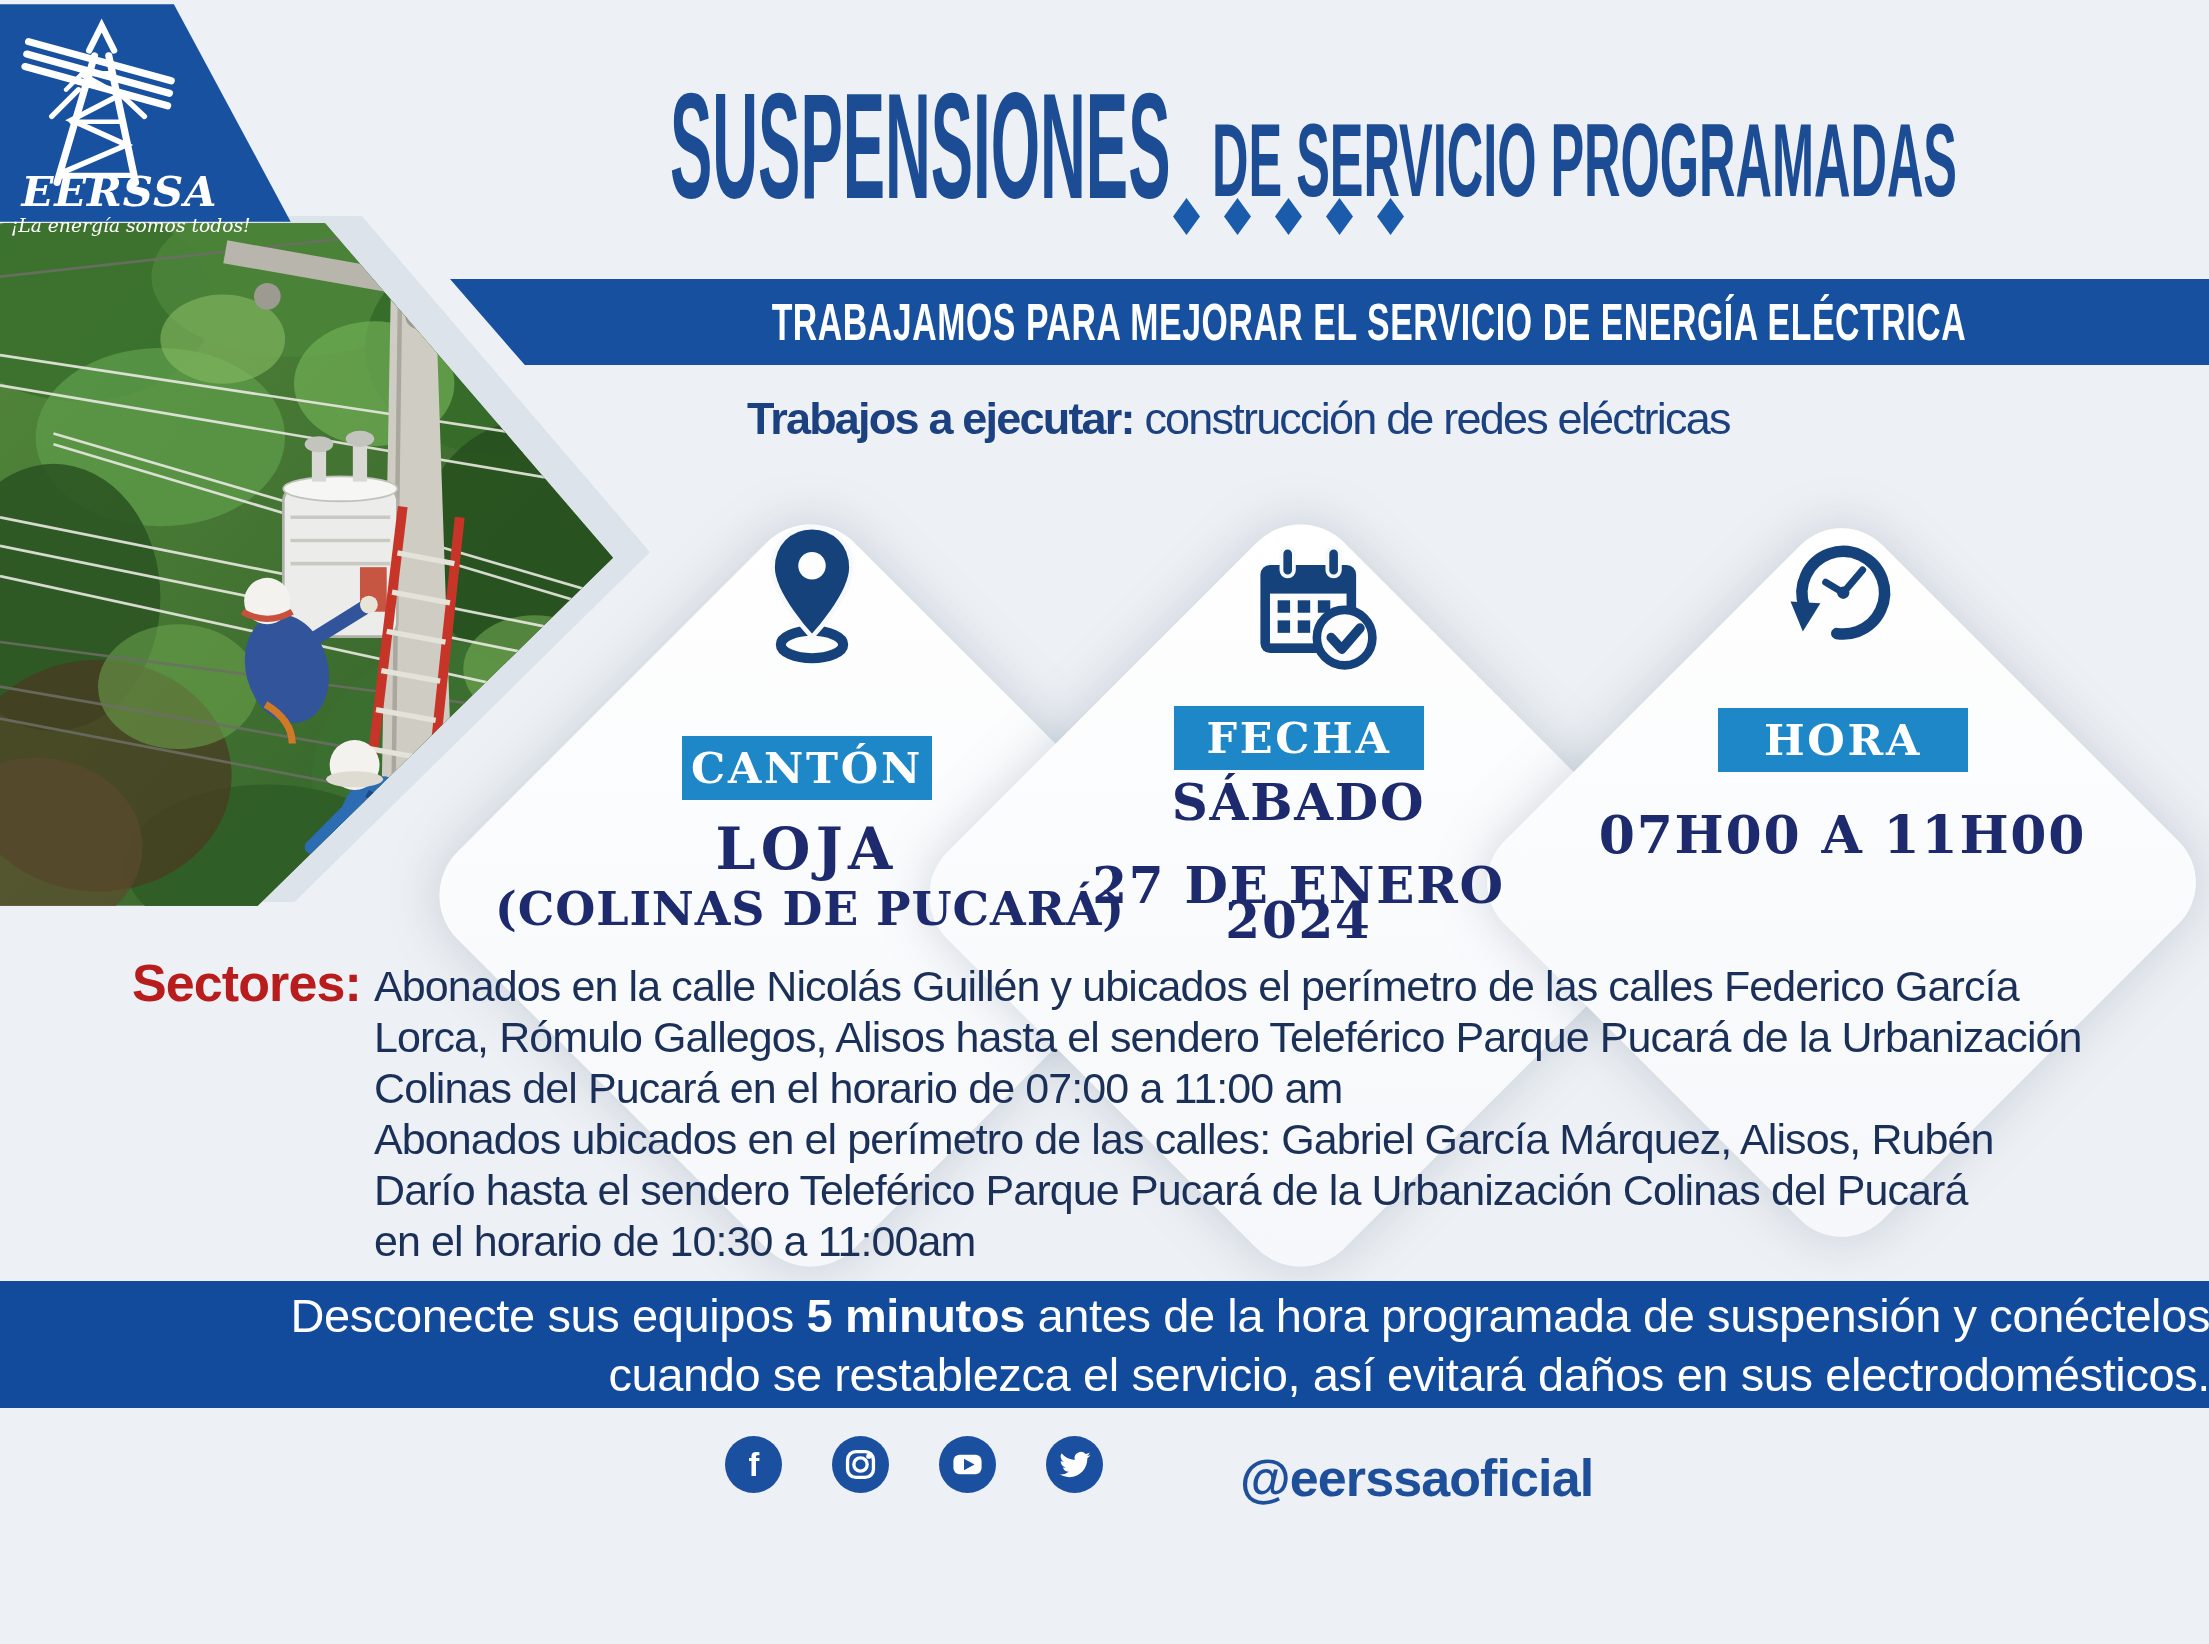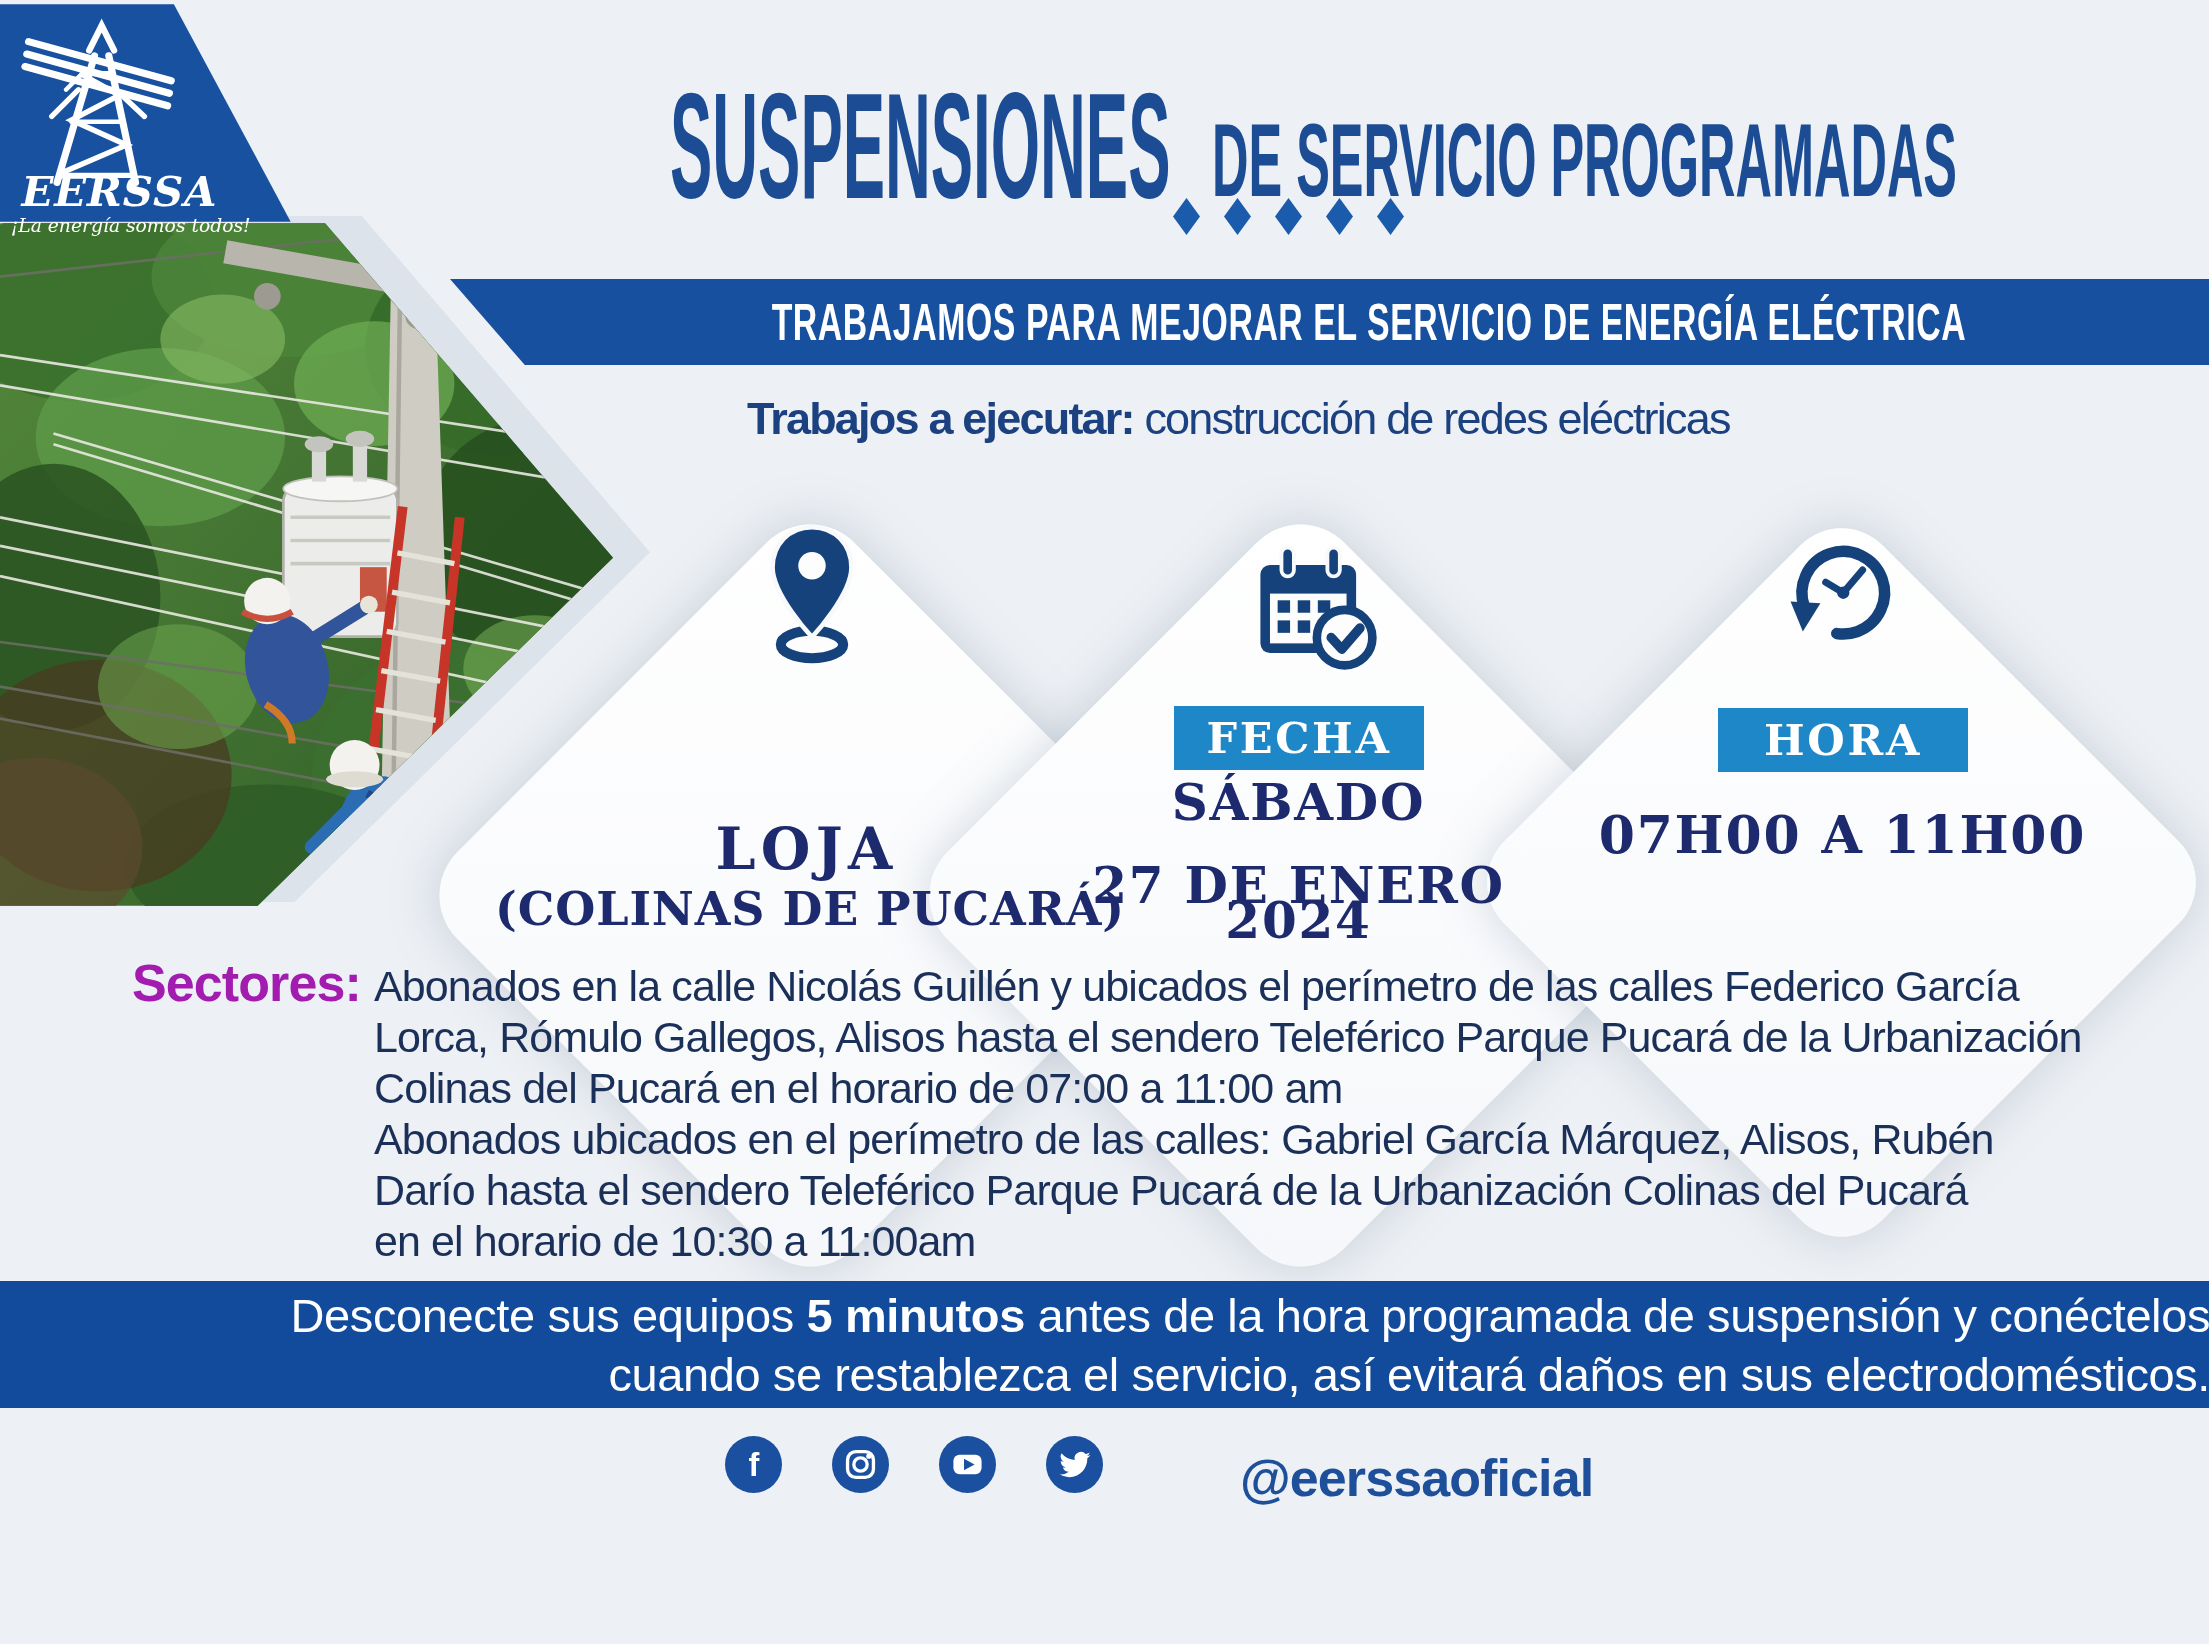--- a/index.html
+++ b/index.html
@@ -42,21 +42,21 @@
 
   .card-icon{position:absolute;z-index:5;}
   .chip{position:absolute;width:250px;height:64px;background:#1e87c7;z-index:5;
     color:#ffffff;font-family:"DejaVu Serif",serif;font-weight:bold;font-size:43px;
     text-align:center;line-height:64px;letter-spacing:2.7px;}
   .val{position:absolute;z-index:5;font-family:"DejaVu Serif",serif;font-weight:bold;
     color:#1d2b6e;text-align:center;white-space:nowrap;}
 
   
   .sectors-label{position:absolute;left:132px;top:953px;font-size:52px;font-weight:bold;
-    letter-spacing:-0.9px;color:#a21caf;z-index:5;}
+    letter-spacing:-0.9px;color:#b91c1c;z-index:5;}
   .sectors-text{position:absolute;left:374px;top:961px;width:1836px;font-size:43px;
     line-height:51px;letter-spacing:-0.9px;color:#1b3059;white-space:pre-line;z-index:5;}
 
   
   .notice{position:absolute;left:0;top:1281px;width:2210px;height:127px;background:#124a9c;z-index:5;
     color:#ffffff;text-align:right;font-size:47px;line-height:59px;padding-top:5.3px;box-sizing:border-box;letter-spacing:-0.4px;}
   .notice b{font-weight:bold;}
 
   
   .social-row{position:absolute;left:725px;top:1436px;display:flex;gap:50px;z-index:5;}
@@ -223,20 +223,21 @@
 
   <div class="diamond" id="d1"></div>
   <div class="diamond" id="d2"></div>
   <div class="diamond" id="d3"></div>
 
   <svg class="card-icon" style="left:757px;top:520px;" width="110" height="150" viewBox="0 0 120 160">
     <ellipse cx="60" cy="134" rx="34" ry="15" stroke="#15427a" stroke-width="11" fill="none"></ellipse>
     <path d="M60 6 C85 6 103 25 103 50 C103 80 60 126 60 126 C60 126 17 80 17 50 C17 25 35 6 60 6 Z" fill="#15427a" stroke="#f7f9fb" stroke-width="5"></path>
     <circle cx="60" cy="48" r="15" fill="#fdfdfe"></circle>
   </svg>
+  <div class="chip" style="left:682px;top:736px;">CANTÓN</div>
   <div class="val" style="left:539px;top:815px;width:535px;font-size:57px;letter-spacing:5.3px;">LOJA</div>
   <div class="val" style="left:495px;top:882px;width:624px;font-size:46px;letter-spacing:0.9px;">(COLINAS DE PUCARÁ)</div>
 
   <svg class="card-icon" style="left:1247px;top:540px;" width="134" height="134" viewBox="0 0 140 140">
     <rect x="14" y="26" width="100" height="92" rx="10" fill="#15427a"></rect>
     <rect x="24" y="56" width="80" height="52" fill="#fdfdfe"></rect>
     <g fill="#15427a">
       <rect x="32" y="63" width="13" height="13"></rect>
         <rect x="53" y="63" width="13" height="13"></rect>
         <rect x="74" y="63" width="13" height="13"></rect>

